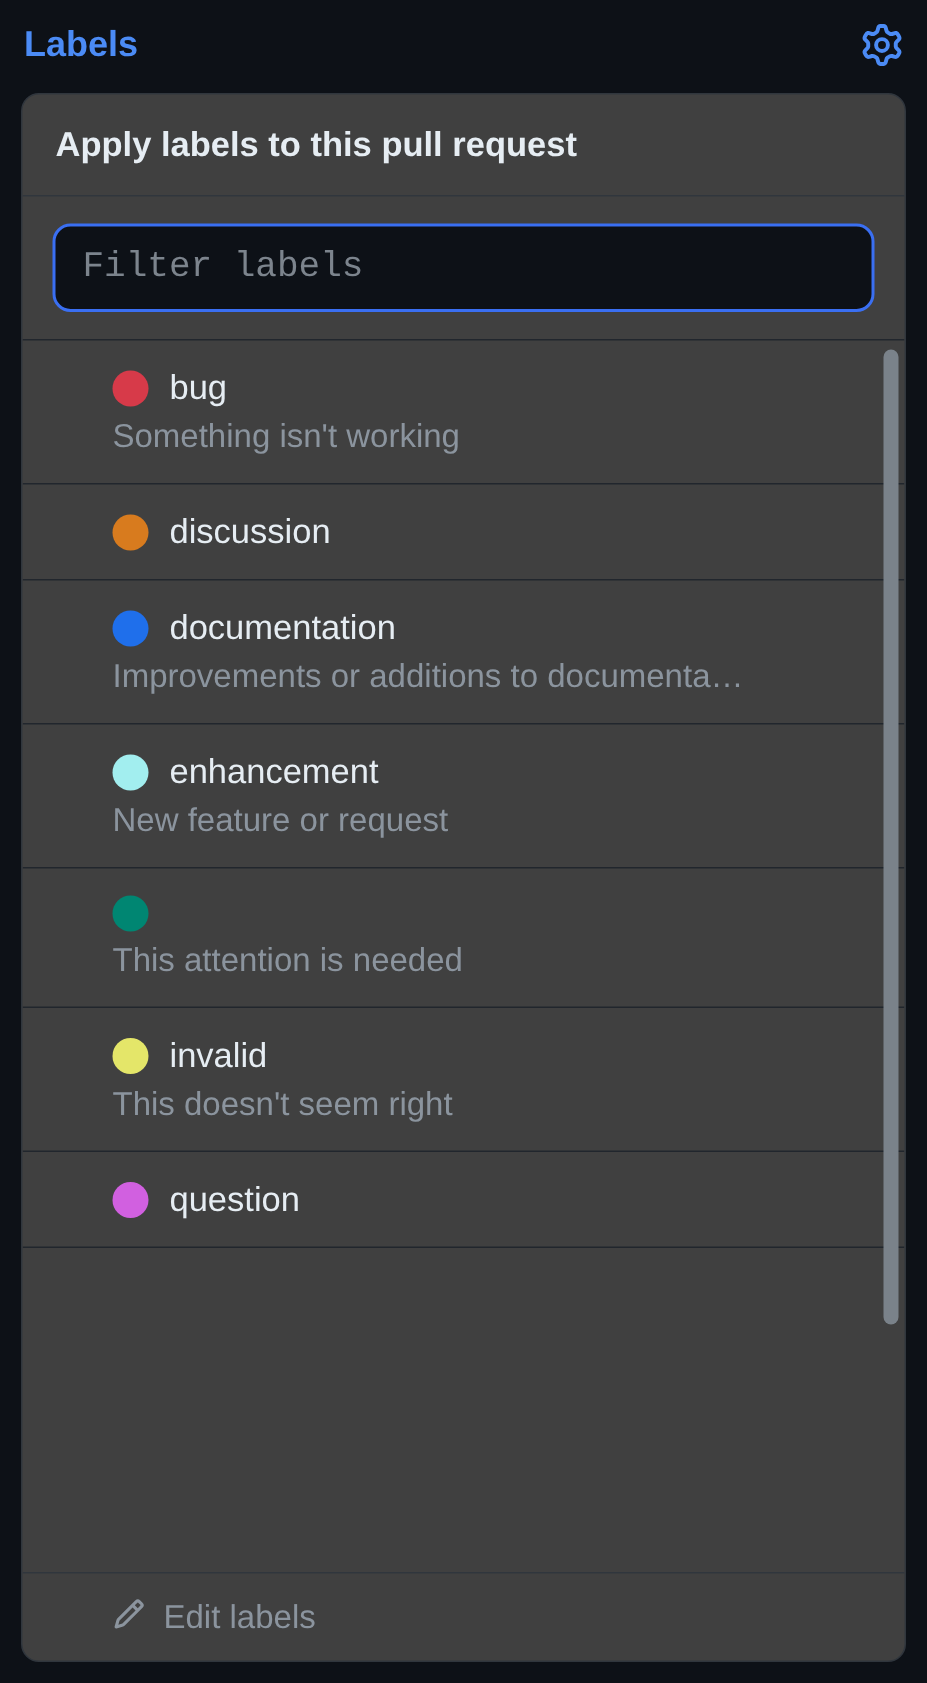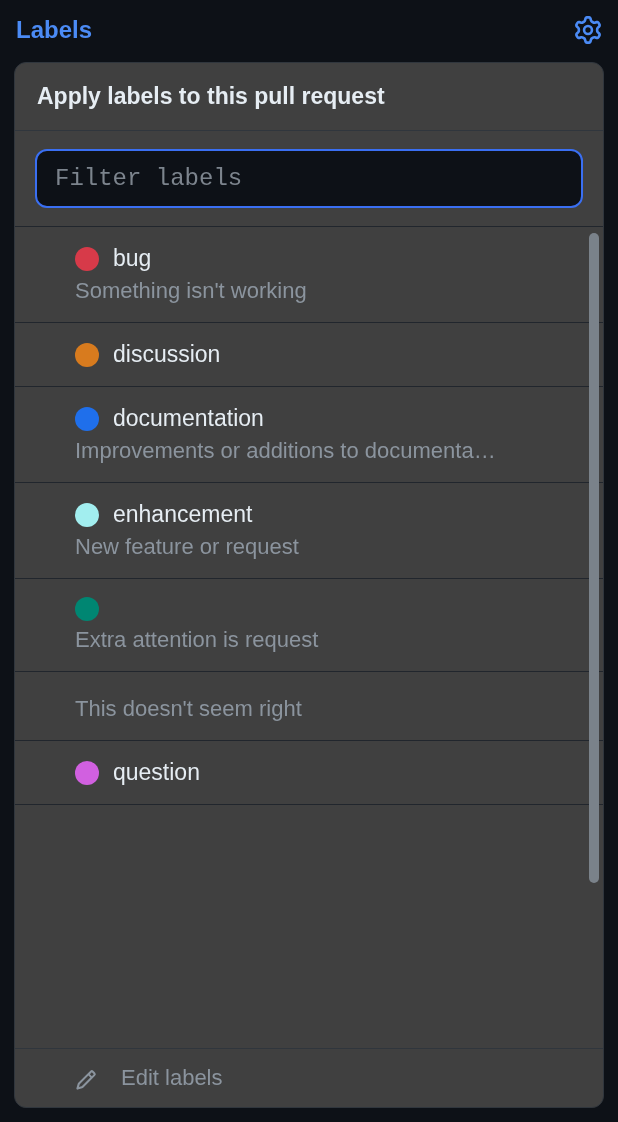--- a/index.html
+++ b/index.html
@@ -109,22 +109,22 @@
       top: 6px;
       width: 10px;
       height: 650px;
       background: #7a828a;
       border-radius: 5px;
     }
     .footer {
       border-top: 1px solid #30363d;
       padding: 16px 20px 16px 60px;
       display: flex;
-      align-items: flex-end;
-      gap: 24px;
+      align-items: flex-start;
+      gap: 12px;
       cursor: pointer;
       color: #8b949e;
       font-size: 22px;
     }
     .pencil-icon {
       width: 22px;
       height: 22px;
       color: #8b949e;
     }
   </style>
@@ -171,23 +171,27 @@
           <div class="label-row">
             <span class="dot" style="background: rgb(162, 238, 239);"></span>
             <span class="label-name">enhancement</span>
           </div>
           <div class="label-desc">New feature or request</div>
         </li>
         <li class="label-item">
           <div class="label-row">
             <span class="dot" style="background: rgb(0, 134, 114);"></span>
           </div>
-          <div class="label-desc">Extra attention is request</div>
-        </li>
-        <li class="label-item">
+          <div class="label-desc">This attention is needed</div>
+        </li>
+        <li class="label-item">
+          <div class="label-row">
+            <span class="dot" style="background: rgb(228, 230, 105);"></span>
+            <span class="label-name">invalid</span>
+          </div>
           <div class="label-desc">This doesn't seem right</div>
         </li>
         <li class="label-item">
           <div class="label-row">
             <span class="dot" style="background: rgb(209, 96, 224);"></span>
             <span class="label-name">question</span>
           </div>
         </li>
       </ul>
     <div class="scrollbar"></div>

